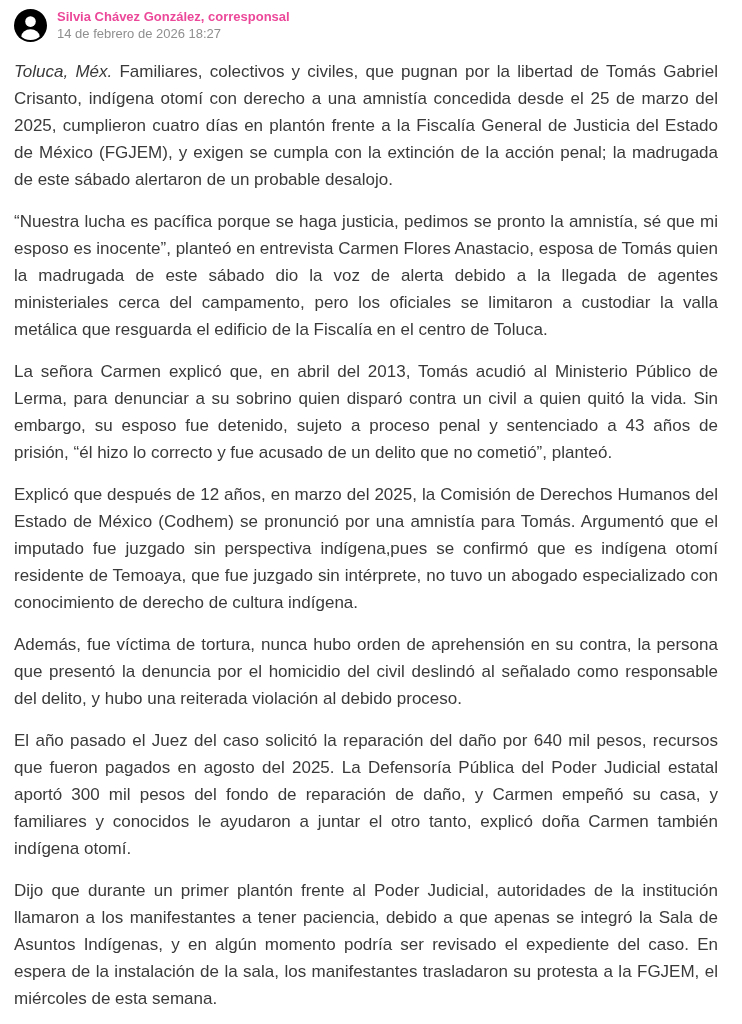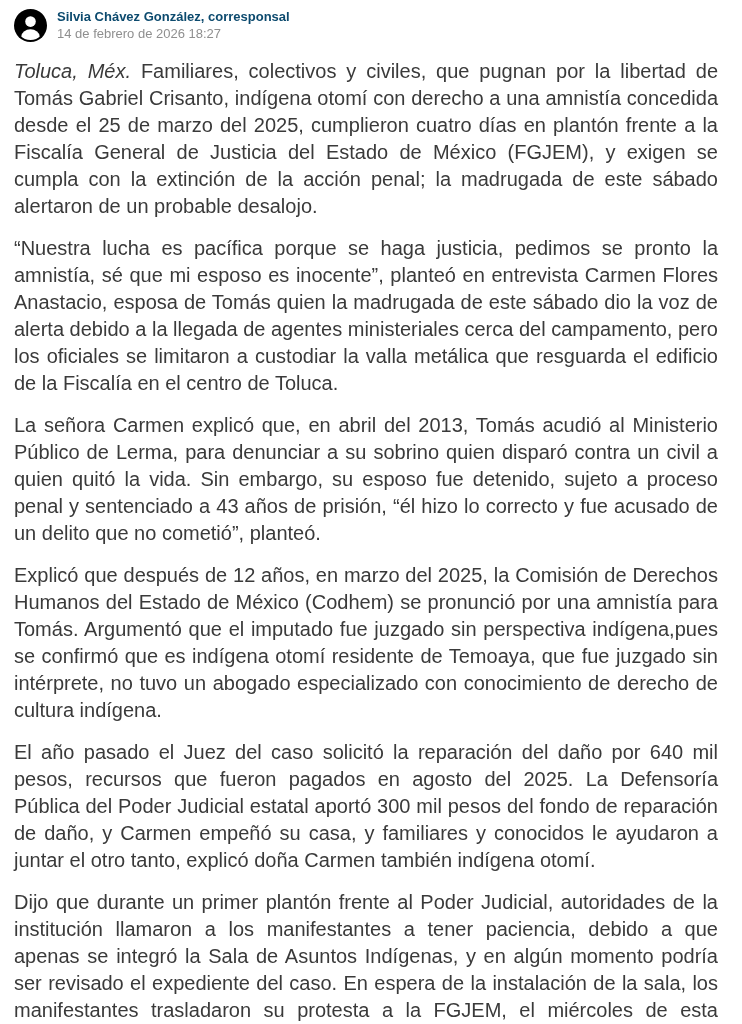--- a/index.html
+++ b/index.html
@@ -32,36 +32,36 @@
   }
   .avatar svg { display: block; }
   .byline-text {
     display: flex;
     flex-direction: column;
     justify-content: center;
   }
   .author-name {
     font-size: 13px;
     font-weight: bold;
-    color: #0c4a6e;
+    color: #ec4899;
     line-height: 17px;
   }
   .publish-date {
     font-size: 13px;
     font-weight: normal;
     color: #8f8f8f;
     line-height: 17px;
   }
   
   .article {
     margin-top: 16px;
   }
   .article p {
     margin: 0 10px 15px 0;
-    font-size: 20px;
+    font-size: 17px;
     line-height: 27px;
     color: #3a3a3a;
     text-align: justify;
   }
   .article p:last-child { margin-bottom: 0; }
   .dateline {
     font-style: italic;
   }
 </style>
 </head>
@@ -89,17 +89,18 @@
       <div class="publish-date">14 de febrero de 2026 18:27</div>
     </div>
   </header>
 
   <main class="article">
     <p><em class="dateline">Toluca, Méx.</em>
       <span>Familiares, colectivos y civiles, que pugnan por la libertad de Tomás Gabriel Crisanto, indígena otomí con derecho a una amnistía concedida desde el 25 de marzo del 2025, cumplieron cuatro días en plantón frente a la Fiscalía General de Justicia del Estado de México (FGJEM), y exigen se cumpla con la extinción de la acción penal; la madrugada de este sábado alertaron de un probable desalojo.</span></p>
     <p>“Nuestra lucha es pacífica porque se haga justicia, pedimos se pronto la amnistía, sé que mi esposo es inocente”, planteó en entrevista Carmen Flores Anastacio, esposa de Tomás quien la madrugada de este sábado dio la voz de alerta debido a la llegada de agentes ministeriales cerca del campamento, pero los oficiales se limitaron a custodiar la valla metálica que resguarda el edificio de la Fiscalía en el centro de Toluca.</p>
     <p>La señora Carmen explicó que, en abril del 2013, Tomás acudió al Ministerio Público de Lerma, para denunciar a su sobrino quien disparó contra un civil a quien quitó la vida. Sin embargo, su esposo fue detenido, sujeto a proceso penal y sentenciado a 43 años de prisión, “él hizo lo correcto y fue acusado de un delito que no cometió”, planteó.</p>
     <p>Explicó que después de 12 años, en marzo del 2025, la Comisión de Derechos Humanos del Estado de México (Codhem) se pronunció por una amnistía para Tomás. Argumentó que el imputado fue juzgado sin perspectiva indígena,pues se confirmó que es indígena otomí residente de Temoaya, que fue juzgado sin intérprete, no tuvo un abogado especializado con conocimiento de derecho de cultura indígena.</p>
+    <p>Además, fue víctima de tortura, nunca hubo orden de aprehensión en su contra, la persona que presentó la denuncia por el homicidio del civil deslindó al señalado como responsable del delito, y hubo una reiterada violación al debido proceso.</p>
     <p>El año pasado el Juez del caso solicitó la reparación del daño por 640 mil pesos, recursos que fueron pagados en agosto del 2025. La Defensoría Pública del Poder Judicial estatal aportó 300 mil pesos del fondo de reparación de daño, y Carmen empeñó su casa, y familiares y conocidos le ayudaron a juntar el otro tanto, explicó doña Carmen también indígena otomí.</p>
     <p>Dijo que durante un primer plantón frente al Poder Judicial, autoridades de la institución llamaron a los manifestantes a tener paciencia, debido a que apenas se integró la Sala de Asuntos Indígenas, y en algún momento podría ser revisado el expediente del caso. En espera de la instalación de la sala, los  manifestantes trasladaron su protesta a la FGJEM, el miércoles de esta semana.</p>
   </main>
 
 </div>
 
 </body></html>

